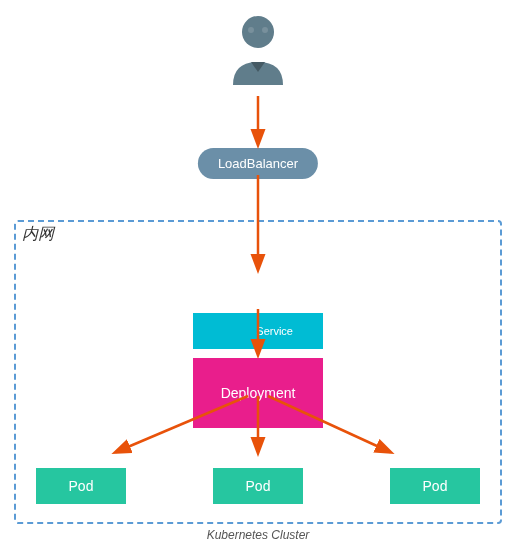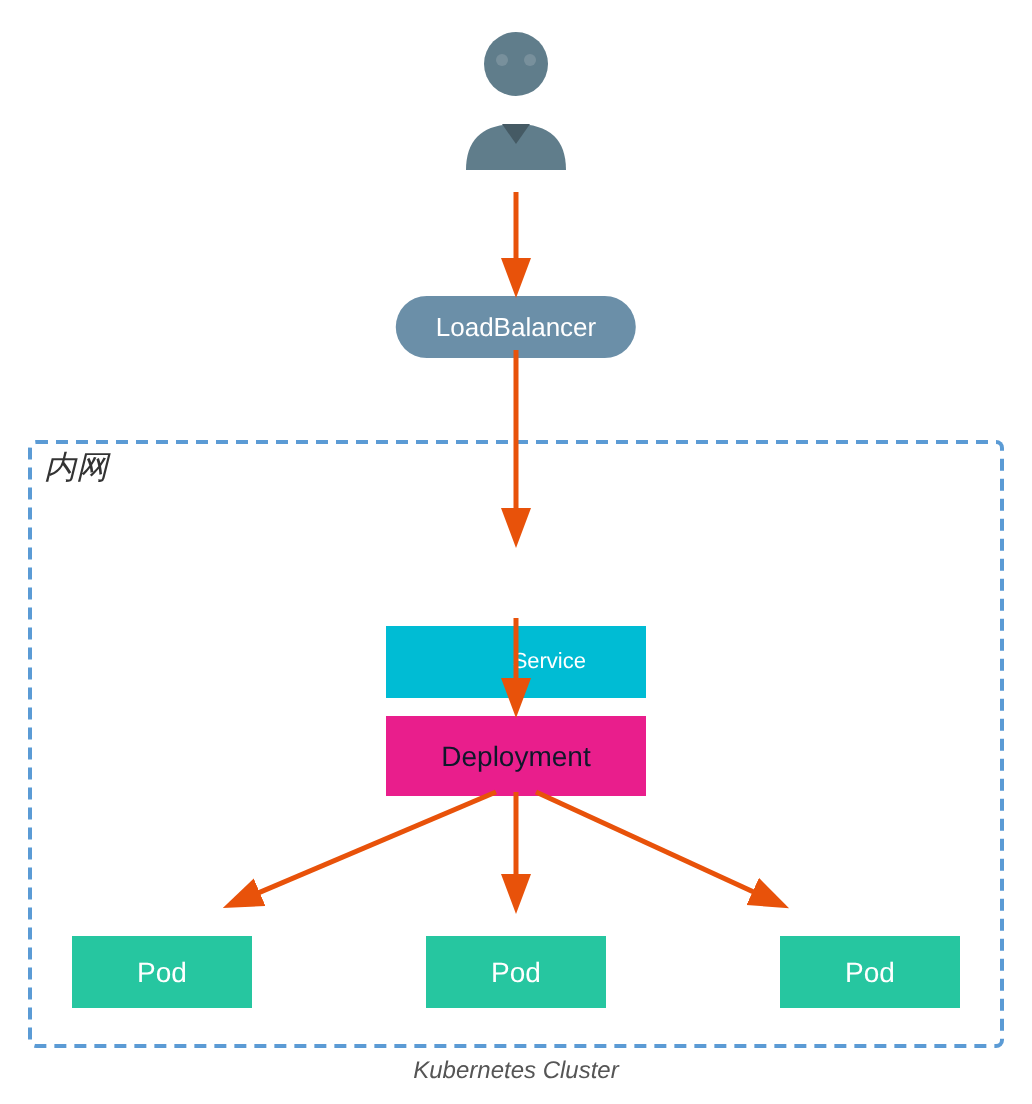--- a/index.html
+++ b/index.html
@@ -93,22 +93,22 @@
       margin-top: 40px;
     }
 
     
     .deployment-node {
       position: absolute;
       top: 358px;
       left: 50%;
       transform: translateX(-50%);
       background: #e91e8c;
-      padding: 12px 20px;
-      color: #0f172a;
+      padding: 27px 20px;
+      color: #ffffff;
       font-size: 14px;
       width: 130px;
       text-align: center;
     }
 
     
     .pod-left {
       position: absolute;
       bottom: 48px;
       left: 36px;

